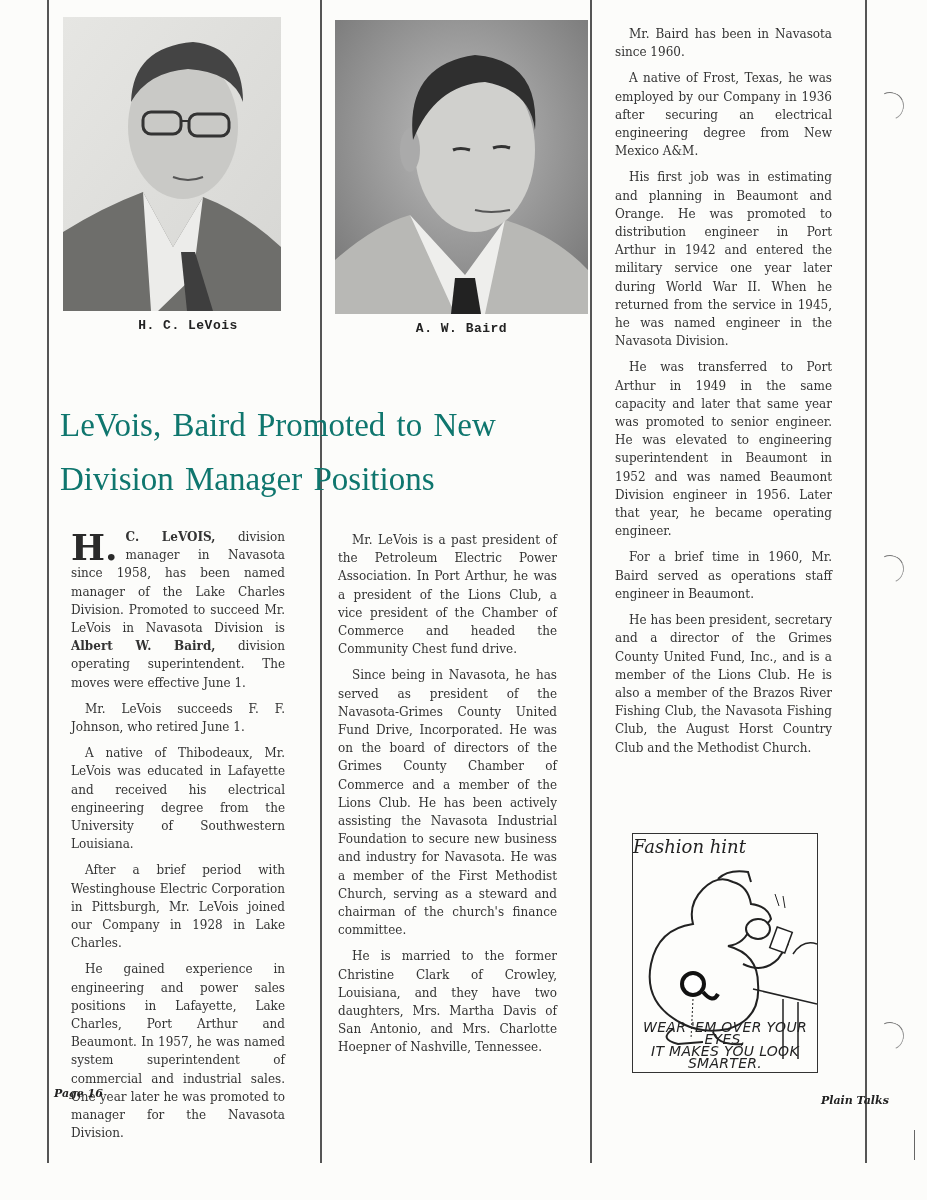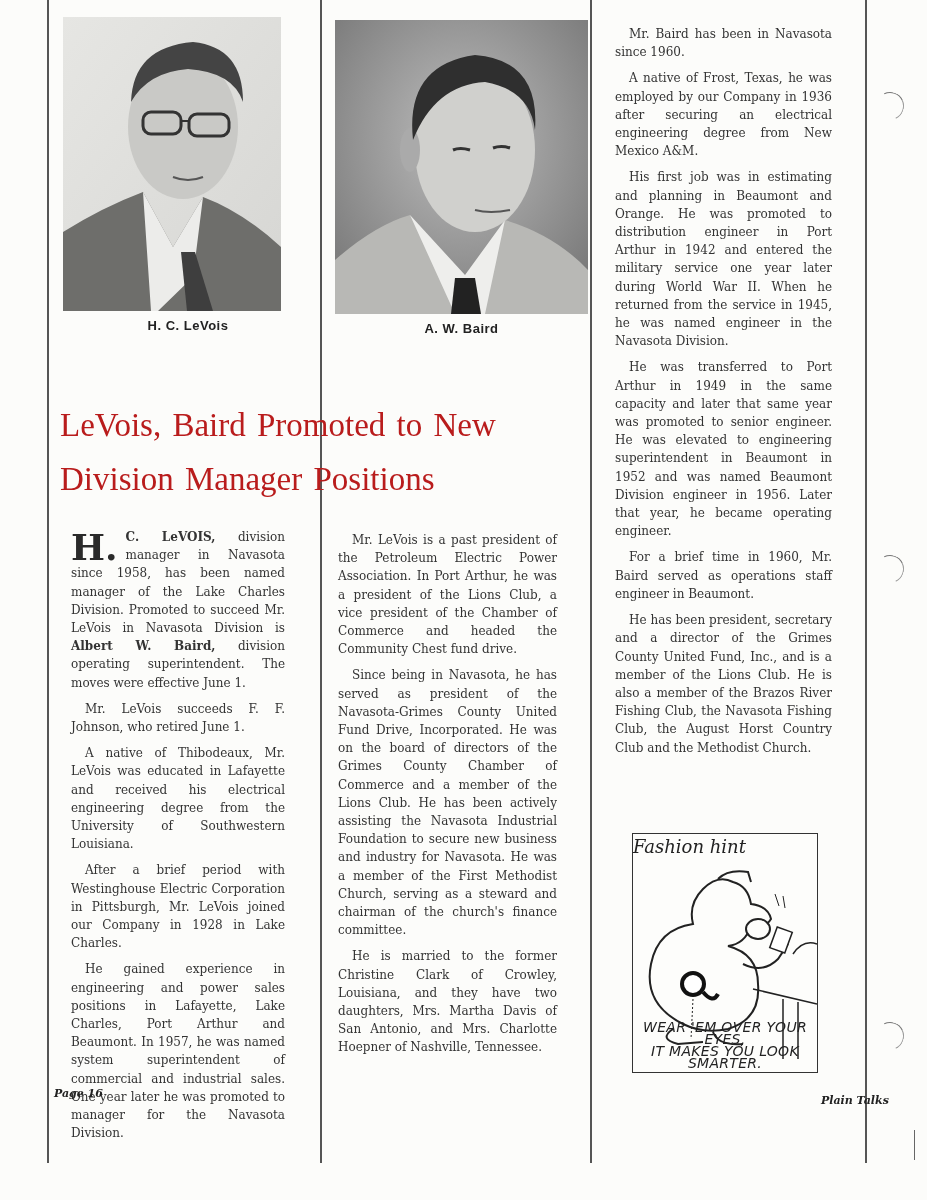--- a/index.html
+++ b/index.html
@@ -17,31 +17,31 @@
   .rule-edge { left: 914px; top: 1130px; height: 30px; width: 1px; background: #666; }
 
   .photo {
     position: absolute; overflow: hidden;
   }
   .photo svg { display: block; width: 100%; height: 100%; }
   .photo-levois { left: 63px; top: 17px; width: 218px; height: 294px; }
   .photo-baird { left: 335px; top: 20px; width: 253px; height: 294px; }
 
   .caption {
-    position: absolute; font-family: Liberation Sans, sans-serif;
+    position: absolute; font-family: Liberation Mono, monospace;
     font-size: 13px; font-weight: bold; color: #222; letter-spacing: 0.5px;
     text-align: center;
   }
   .caption-levois { left: 63px; width: 250px; top: 318px; }
   .caption-baird { left: 335px; width: 253px; top: 321px; }
 
   .headline {
     position: absolute; left: 60px; top: 398px; width: 520px;
     font-family: "Liberation Serif", "DejaVu Serif", serif;
-    font-size: 33px; line-height: 54px; color: #b91c1c; margin: 0; font-weight: normal;
+    font-size: 33px; line-height: 54px; color: #0f766e; margin: 0; font-weight: normal;
     word-spacing: 3px;
   }
 
   .col {
     position: absolute; font-size: 12px; line-height: 18.2px;
     text-align: justify; hyphens: manual; color: #333;
   }
   .col p { margin: 8px; text-indent: 14px; }
   .col p.noindent { text-indent: 0; }
   .col-1 { left: 63px; top: 520px; width: 230px; }

